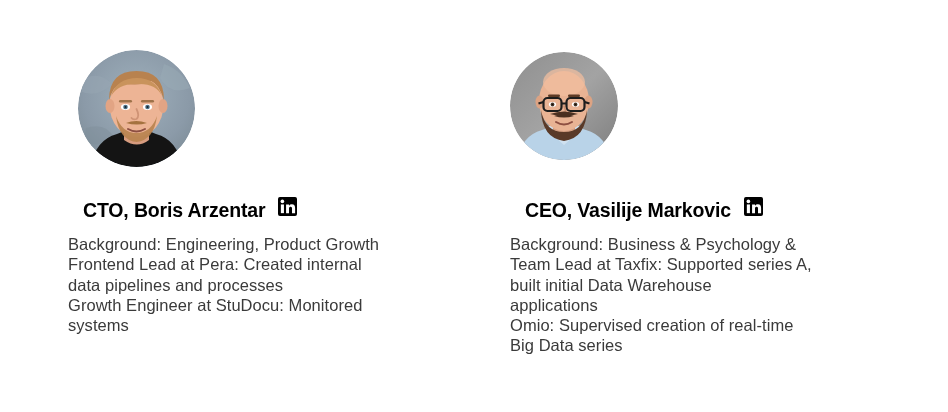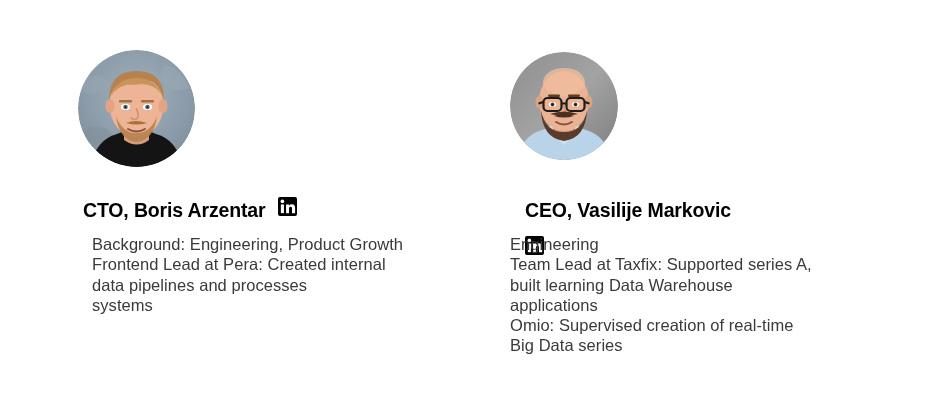--- a/index.html
+++ b/index.html
@@ -41,21 +41,21 @@
 
   
   .name-row {
     position: absolute;
     left: 15px;
     display: flex;
     gap: 13px;
     white-space: nowrap;
   }
   .member--left .name-row  { top: 197px; }
-  .member--right .name-row { top: 197px; flex-direction: column; }
+  .member--right .name-row { top: 197px; }
 
   .member-name {
     font-size: 19.5px;
     font-weight: bold;
     color: #000000;
     letter-spacing: -0.15px;
     line-height: 26px;
   }
 
   .linkedin-icon {
@@ -69,21 +69,21 @@
   
   .bio {
     position: absolute;
     left: 0;
     top: 234px;
     font-size: 16.5px;
     line-height: 20.3px;
     color: #3a3a3a;
     letter-spacing: 0.05px;
   }
-  .member--left .bio  { width: 345px; margin-left: 24px; }
+  .member--left .bio  { width: 345px; }
   .member--right .bio { width: 352px; }
 
   .bio-line { display: block; }
 </style>
 </head>
 <body>
 
 <div class="team-section">
 
   <div class="member member--left">
@@ -147,20 +147,21 @@
           <circle cx="5.55" cy="5.6" r="2.3" fill="#ffffff"></circle>
           <path d="M10.2 9.4h3.75v1.55a4.1 4.1 0 0 1 3.6-1.85c3 0 4.05 1.95 4.05 4.8v6.5h-3.9v-5.8c0-1.4-.5-2.35-1.75-2.35-1.05 0-1.7.7-1.95 1.4-.1.25-.1.6-.1.95v5.8h-3.7z" fill="#ffffff"></path>
         </svg>
       </a>
     </div>
 
     <div class="bio">
       <span class="bio-line">Background: Engineering, Product Growth</span>
       <span class="bio-line">Frontend Lead at Pera: Created internal</span>
       <span class="bio-line">data pipelines and processes</span>
+      <span class="bio-line">Growth Engineer at StuDocu: Monitored</span>
       <span class="bio-line">systems</span>
     </div>
   </div>
 
   <div class="member member--right">
 
     <div class="avatar">
       <svg viewBox="0 0 108 108" xmlns="http://www.w3.org/2000/svg" role="img">
         <defs>
           <linearGradient id="rbg" x1="0%" y1="0%" x2="100%" y2="100%">
@@ -224,22 +225,22 @@
         <svg viewBox="0 0 24 24" xmlns="http://www.w3.org/2000/svg">
           <rect x="0" y="0" width="24" height="24" rx="2.4" fill="#000000"></rect>
           <rect x="3.6" y="9.4" width="3.9" height="11" fill="#ffffff"></rect>
           <circle cx="5.55" cy="5.6" r="2.3" fill="#ffffff"></circle>
           <path d="M10.2 9.4h3.75v1.55a4.1 4.1 0 0 1 3.6-1.85c3 0 4.05 1.95 4.05 4.8v6.5h-3.9v-5.8c0-1.4-.5-2.35-1.75-2.35-1.05 0-1.7.7-1.95 1.4-.1.25-.1.6-.1.95v5.8h-3.7z" fill="#ffffff"></path>
         </svg>
       </a>
     </div>
 
     <div class="bio">
-      <span class="bio-line">Engineering</span>
+      <span class="bio-line">Background: Business &amp; Psychology &amp;</span>
       <span class="bio-line">Team Lead at Taxfix: Supported series A,</span>
-      <span class="bio-line">built learning Data Warehouse</span>
+      <span class="bio-line">built initial Data Warehouse</span>
       <span class="bio-line">applications</span>
       <span class="bio-line">Omio: Supervised creation of real-time</span>
       <span class="bio-line">Big Data series</span>
     </div>
   </div>
 
 </div>
 
 </body></html>

